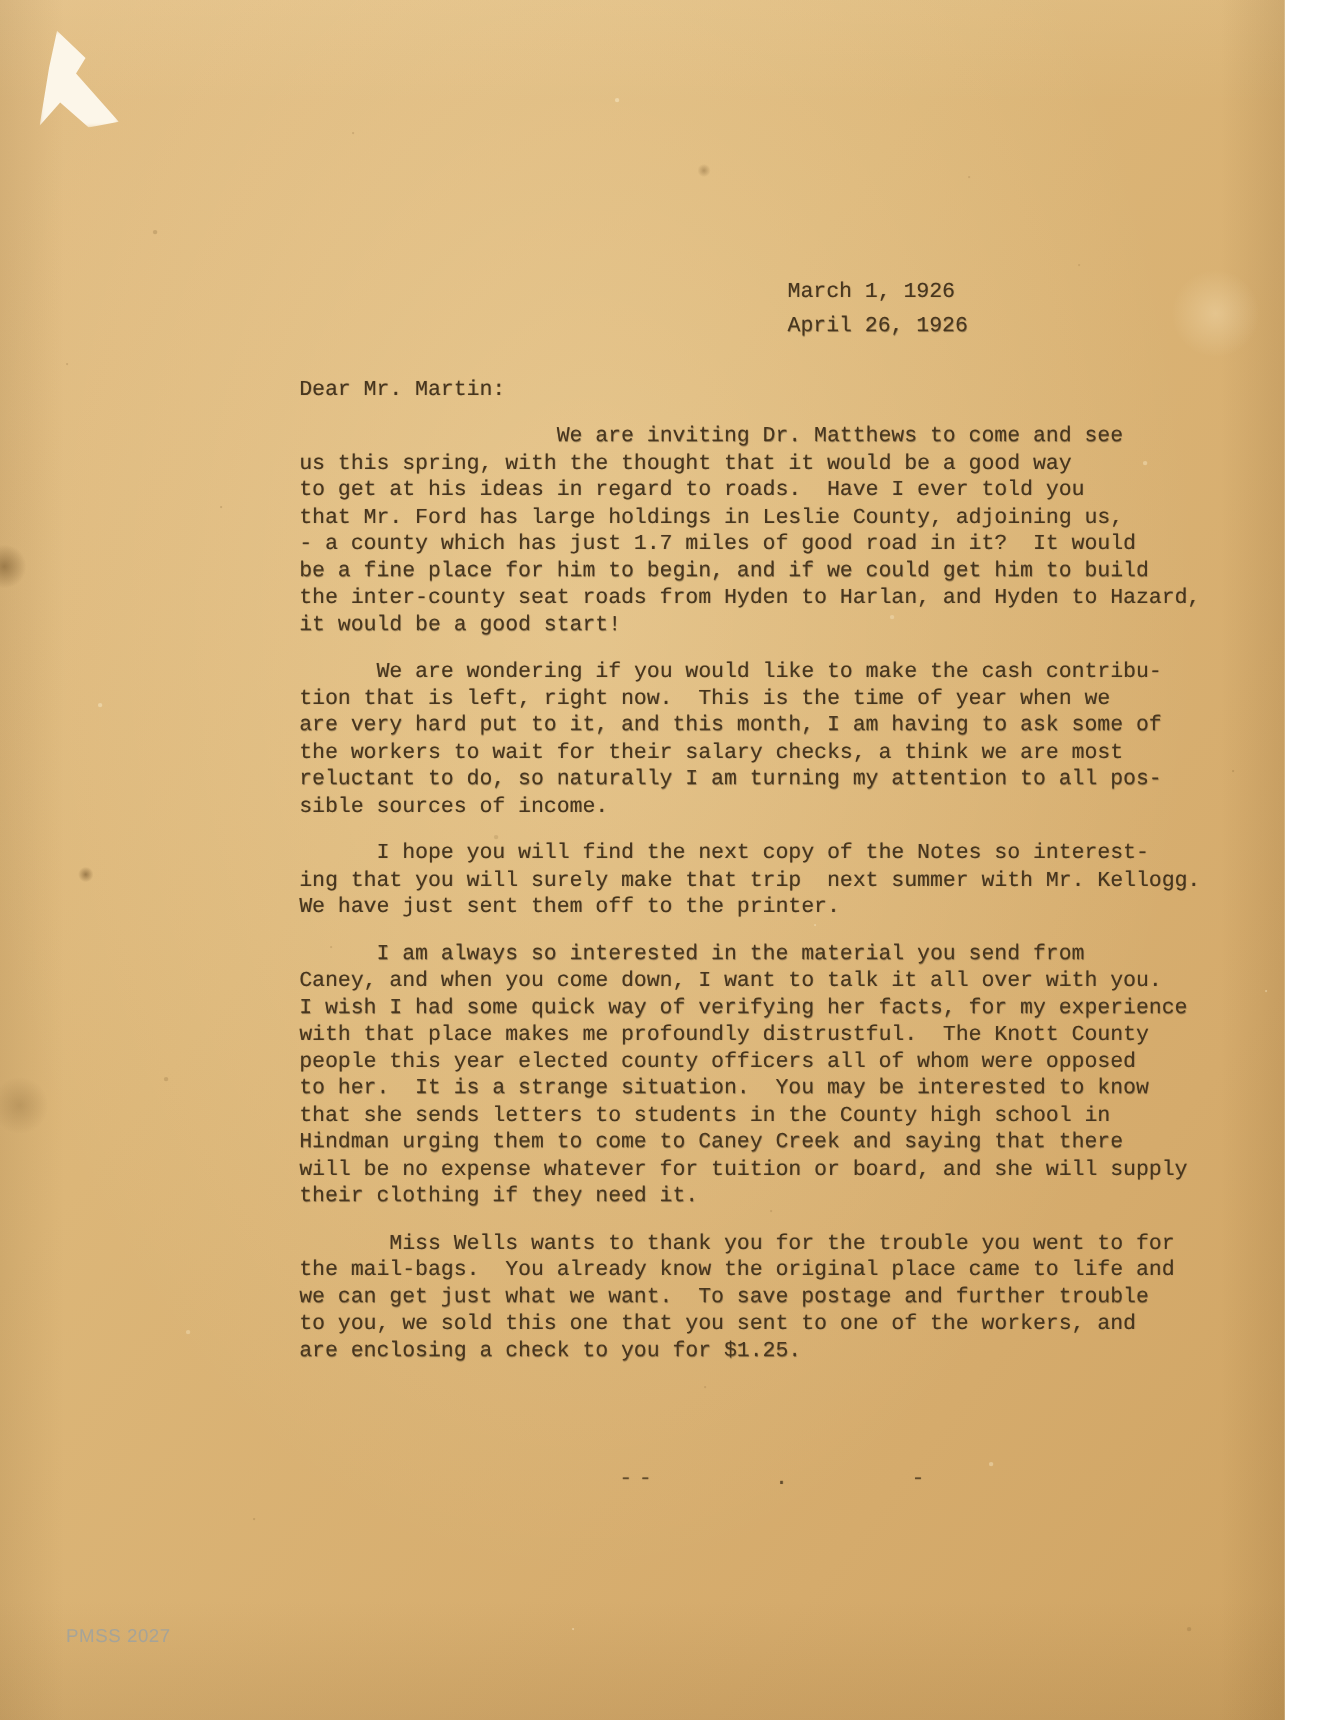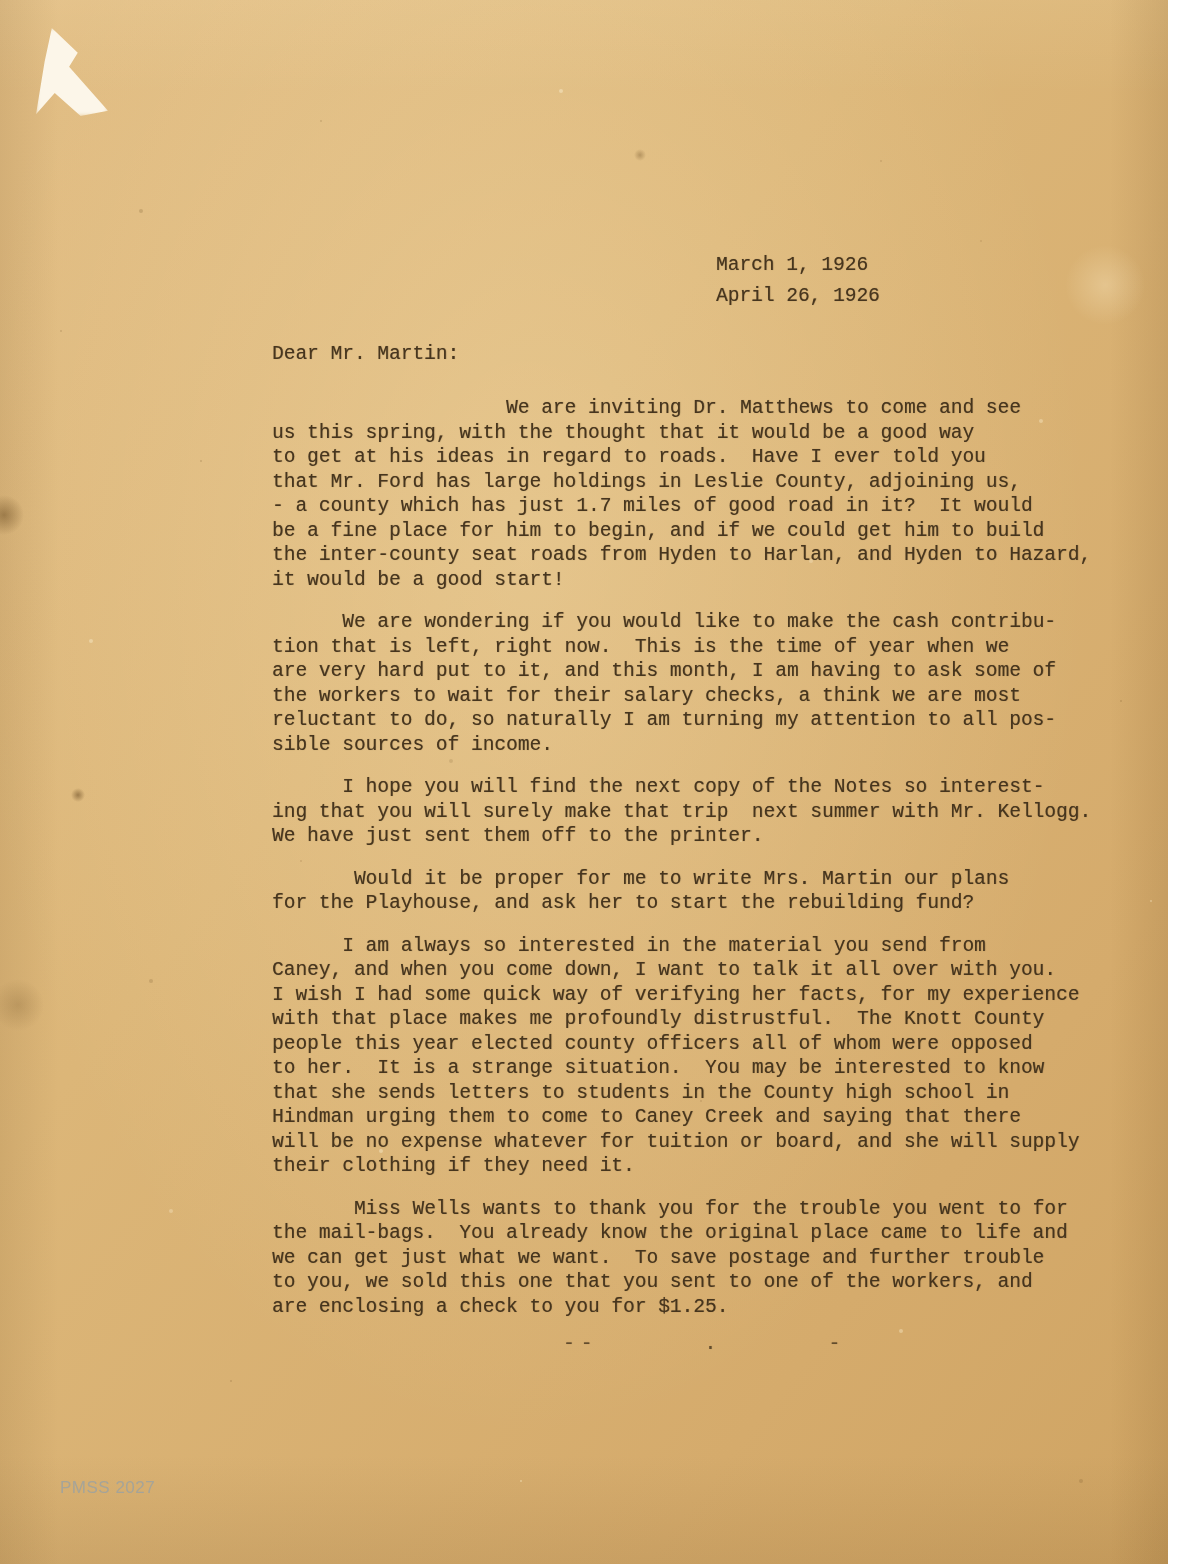--- a/index.html
+++ b/index.html
@@ -64,21 +64,21 @@
     font-size: 19.5px;
     line-height: 31px;
     text-shadow: 0.4px 0.4px 0.7px rgba(66,49,27,0.55);
   }
   .salutation {
     position: absolute; left: 272px; top: 342px;
   }
   .letter-body {
     position: absolute; left: 272px; top: 384px; width: 880px;
   }
-  .letter-body .paragraph { margin: 12px 0 18px 0; }
+  .letter-body .paragraph { margin: 0 0 18px 0; }
   .closing-mark {
     position: absolute; left: 563px; top: 1332px;
     letter-spacing: 6px; opacity: 0.8;
   }
   .watermark {
     position: absolute; left: 60px; top: 1478px;
     font-family: "Liberation Sans", sans-serif;
     font-size: 17px;
     color: rgba(150,160,165,0.75);
     letter-spacing: 0.5px;
@@ -112,22 +112,20 @@
 it would be a good start!</div>
     <div class="paragraph typed">      We are wondering if you would like to make the cash contribu-
 tion that is left, right now.  This is the time of year when we
 are very hard put to it, and this month, I am having to ask some of
 the workers to wait for their salary checks, a think we are most
 reluctant to do, so naturally I am turning my attention to all pos-
 sible sources of income.</div>
     <div class="paragraph typed">      I hope you will find the next copy of the Notes so interest-
 ing that you will surely make that trip  next summer with Mr. Kellogg.
 We have just sent them off to the printer.</div>
-    <div class="paragraph typed">       Would it be proper for me to write Mrs. Martin our plans
-for the Playhouse, and ask her to start the rebuilding fund?</div>
     <div class="paragraph typed">      I am always so interested in the material you send from
 Caney, and when you come down, I want to talk it all over with you.
 I wish I had some quick way of verifying her facts, for my experience
 with that place makes me profoundly distrustful.  The Knott County
 people this year elected county officers all of whom were opposed
 to her.  It is a strange situation.  You may be interested to know
 that she sends letters to students in the County high school in
 Hindman urging them to come to Caney Creek and saying that there
 will be no expense whatever for tuition or board, and she will supply
 their clothing if they need it.</div>

